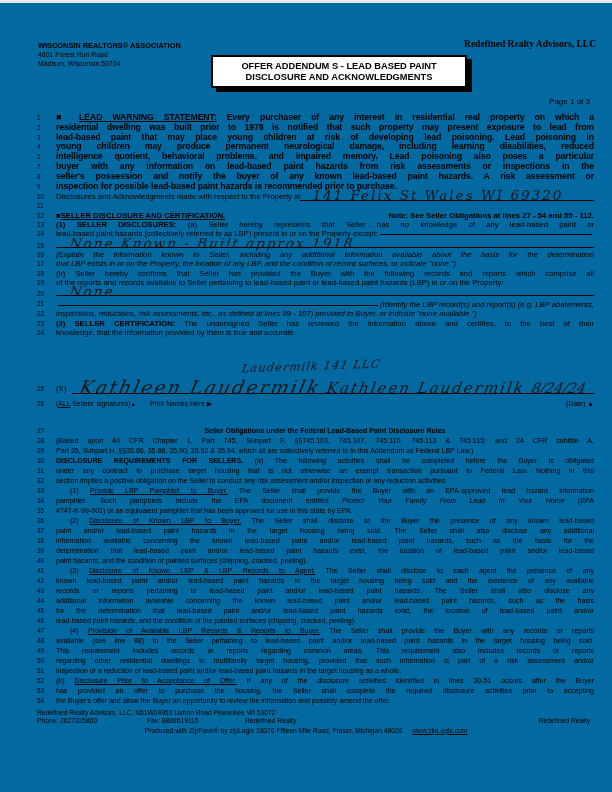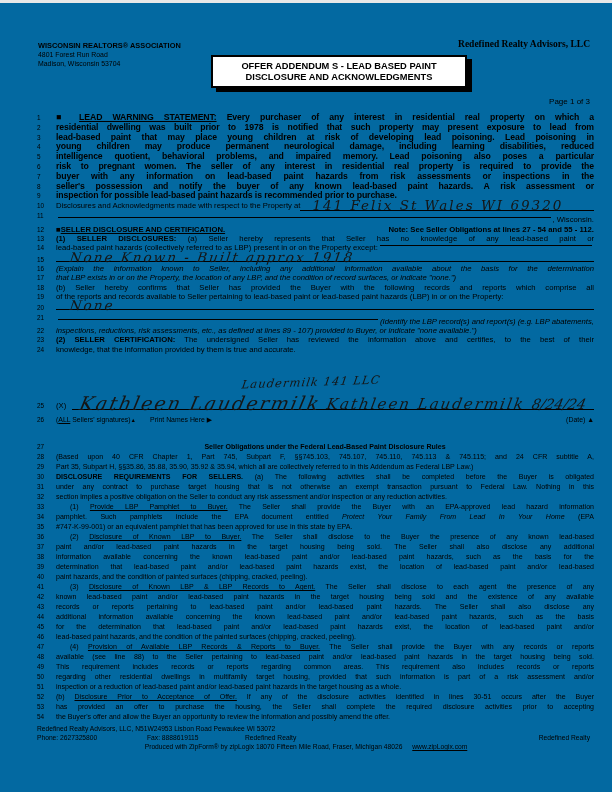--- a/index.html
+++ b/index.html
@@ -4,34 +4,34 @@
 <style>
   html,body{margin:0;padding:0;background:#e8e8e8;}
   #page{position:relative;width:612px;height:792px;background:#0369a1;margin:3px auto;
         font-family:"Liberation Sans","DejaVu Sans",sans-serif;color:#000;overflow:hidden;}
 
   
   #header{position:relative;height:74px;margin-top:36px;}
   .org{position:absolute;left:38px;top:2px;line-height:9px;}
   .org .orgname{font-weight:bold;font-size:7.4px;}
   .org .orgaddr{font-size:6.9px;}
-  .firm{position:absolute;right:22px;top:0;font-family:"Liberation Serif","DejaVu Serif",serif;
+  .firm{position:absolute;right:16px;top:0;font-family:"Liberation Serif","DejaVu Serif",serif;
         font-weight:bold;font-size:9.5px;}
   .titlebox{position:absolute;left:211px;top:16px;width:216px;border:2px solid #000;
             background:#fff;box-shadow:5px 4px 0 0 #000;padding:4px 18px;text-align:center;
             font-weight:bold;font-size:9.3px;line-height:10.5px;}
   .pageno{position:absolute;right:22px;top:58px;font-size:8px;}
 
   
   .dl{display:flex;align-items:baseline;}
   .num{flex:0 0 19px;margin-left:37px;font-size:6.4px;}
   .content{flex:1;margin-right:18px;min-width:0;}
   .dl.just .content{display:block;text-align:justify;text-align-last:justify;}
   .dl.last .content{text-align-last:left;}
-  .dl.flex .content{display:flex;align-items:flex-start;}
+  .dl.flex .content{display:flex;align-items:center;}
   .dl.ulfull .content{border-bottom:1.2px solid #000;display:flex;align-items:flex-end;height:100%;}
   .dl.center .content{display:block;text-align:center;}
 
   .blk-warn{font-size:8.7px;line-height:9.8px;letter-spacing:-0.1px;}
   .blk-mid{font-size:7.7px;line-height:9.35px;}
   .blk-obl{font-size:7.05px;line-height:10px;}
 
   
   .s-b{font-weight:bold;}
   .s-bu{font-weight:bold;text-decoration:underline;}
@@ -107,24 +107,20 @@
       </div>
       <div class="dl just">
         <span class="num">4</span>
         <span class="content"><span class="s-b">young children may produce permanent neurological damage, including learning disabilities, reduced</span></span>
       </div>
       <div class="dl just">
         <span class="num">5</span>
         <span class="content"><span class="s-b">intelligence quotient, behavioral problems, and impaired memory. Lead poisoning also poses a particular</span></span>
       </div>
       <div class="dl just">
-        <span class="num">6</span>
-        <span class="content"><span class="s-b">risk to pregnant women. The seller of any interest in residential real property is required to provide the</span></span>
-      </div>
-      <div class="dl just">
         <span class="num">7</span>
         <span class="content"><span class="s-b">buyer with any information on lead-based paint hazards from risk assessments or inspections in the</span></span>
       </div>
       <div class="dl just">
         <span class="num">8</span>
         <span class="content"><span class="s-b">seller's possession and notify the buyer of any known lead-based paint hazards. A risk assessment or</span></span>
       </div>
       <div class="dl just last">
         <span class="num">9</span>
         <span class="content"><span class="s-b">inspection for possible lead-based paint hazards is recommended prior to purchase.</span></span>
@@ -134,24 +130,20 @@
   <div class="blk-mid">
       <div class="dl flex">
         <span class="num">10</span>
         <span class="content">
           <span class="s-r">Disclosures and Acknowledgments made with respect to the Property at </span>
           <span class="s-hwfill">141 Felix St  Wales WI 69320</span>
         </span>
       </div>
       <div class="dl flex">
         <span class="num">11</span>
-        <span class="content">
-          <span class="s-ufill"></span>
-          <span class="s-r"> , Wisconsin.</span>
-        </span>
       </div>
       <div class="dl flex">
         <span class="num">12</span>
         <span class="content">
           <span class="s-b">■ </span>
           <span class="s-bu">SELLER DISCLOSURE AND CERTIFICATION.</span>
           <span class="s-sp"></span>
           <span class="s-b">Note: See Seller Obligations at lines 27 - 54 and 55 - 112.</span>
         </span>
       </div>

